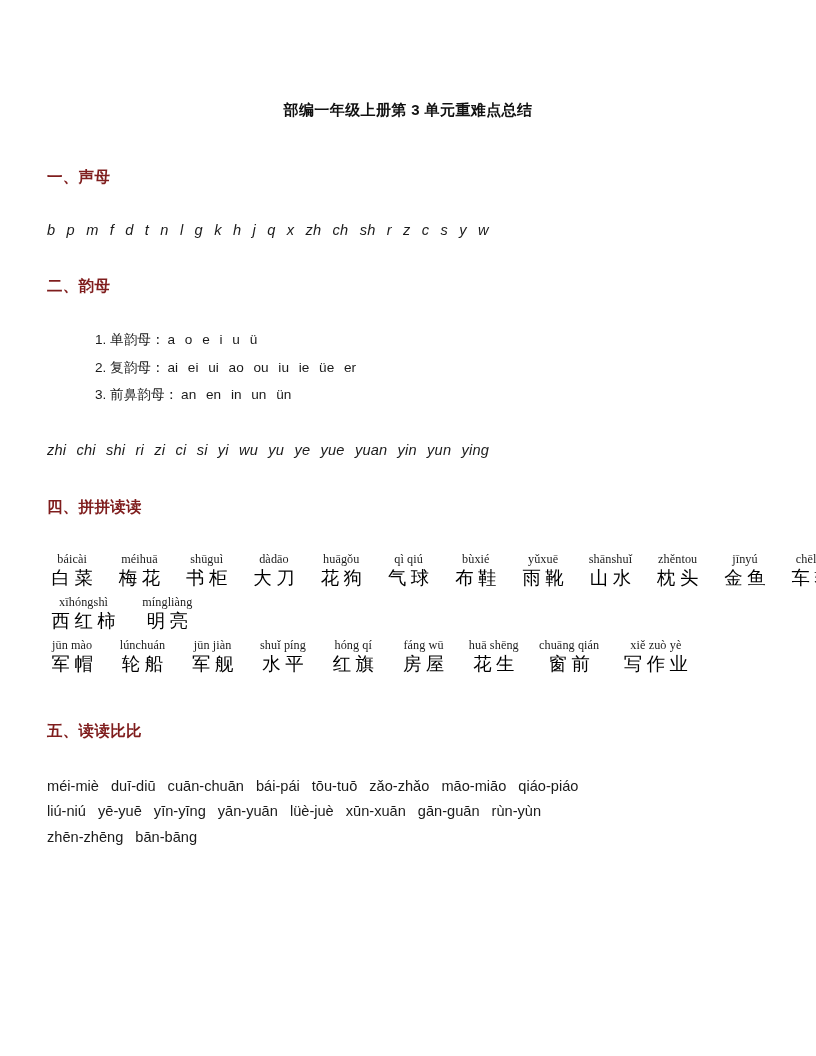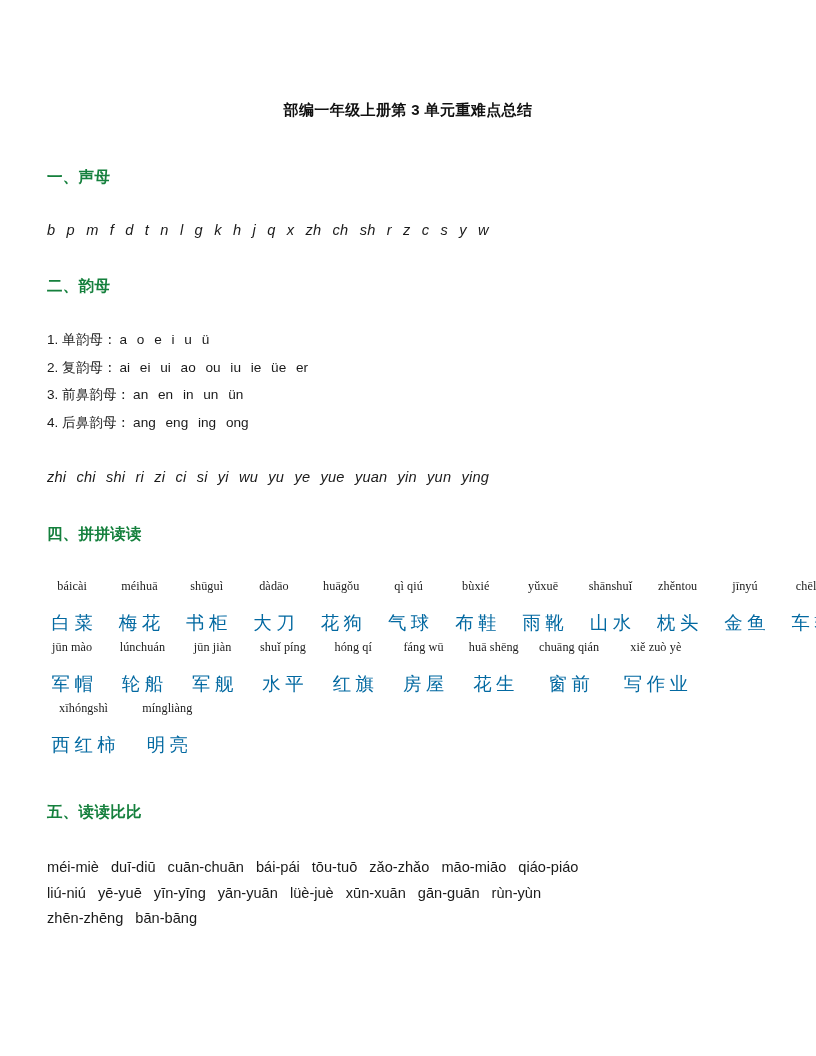--- a/index.html
+++ b/index.html
@@ -36,21 +36,21 @@
     font-weight: bold;
     letter-spacing: 0.4px;
     margin: 0;
     padding-top: 101px;
     color: #111;
   }
 
   .section-heading {
     font-size: 15.5px;
     font-weight: bold;
-    color: #15803d;
+    color: #7f1d1d;
     letter-spacing: 0.3px;
     margin: 0;
   }
 
   .h-shengmu   { padding-top: 47px; }
   .h-yunmu     { padding-top: 38px; }
   .h-yinjie    { padding-top: 39px; }
   .h-pinpin    { padding-top: 39px; }
   .h-duudu     { padding-top: 40px; }
 
@@ -62,20 +62,21 @@
     font-style: italic;
   }
 
   .shengmu-row {
     padding-top: 34px;
     word-spacing: 7px;
   }
 
   .yunmu-list {
     padding-top: 29px;
+    margin-left: 48px;
   }
   .yunmu-line {
     font-size: 13.6px;
     line-height: 27.5px;
     color: #1a1a1a;
     white-space: nowrap;
   }
   .yunmu-label { letter-spacing: 0px; }
   .yunmu-vals { word-spacing: 6px; padding-left: 3px; }
 
@@ -106,23 +107,22 @@
     line-height: 14px;
     color: #1a1a1a;
     letter-spacing: 0.1px;
     white-space: nowrap;
   }
   .pin-han {
     font-size: 18.4px;
     line-height: 24px;
     letter-spacing: 4.5px;
     text-indent: 4.5px;
-    color: #0369a1;
-    white-space: nowrap;
-    margin-top: 18px;
+    color: #000000;
+    white-space: nowrap;
   }
   .pin-row-2 .pin-word { margin-right: 20px; }
   .pin-row-3 .pin-word { margin-right: 22px; }
 
   
   .duudu-block {
     padding-top: 32px;
   }
   .duudu-line {
     font-size: 14.6px;
@@ -147,23 +147,20 @@
     <div class="yunmu-list">
       <div class="yunmu-line">
         <span class="yunmu-label">1. 单韵母：</span><span class="yunmu-vals">a   o   e   i   u   ü</span>
       </div>
       <div class="yunmu-line">
         <span class="yunmu-label">2. 复韵母：</span><span class="yunmu-vals">ai   ei   ui   ao   ou   iu   ie   üe   er</span>
       </div>
       <div class="yunmu-line">
         <span class="yunmu-label">3. 前鼻韵母：</span><span class="yunmu-vals">an   en   in   un   ün</span>
       </div>
-      <div class="yunmu-line">
-        <span class="yunmu-label">4. 后鼻韵母：</span><span class="yunmu-vals">ang   eng   ing   ong</span>
-      </div>
     </div>
 
     <div class="plain-row yinjie-row">zhi  chi  shi  ri  zi  ci  si  yi  wu  yu  ye  yue  yuan  yin  yun  ying</div>
 
     <h2 class="section-heading h-pinpin">四、拼拼读读</h2>
     <div class="pinpin-block">
 
       <div class="pin-row pin-row-1">
         <span class="pin-word">
             <span class="pin-top">báicài</span>
@@ -208,20 +205,31 @@
         <span class="pin-word">
             <span class="pin-top">jīnyú</span>
             <span class="pin-han">金鱼</span>
           </span>
         <span class="pin-word">
             <span class="pin-top">chēlún</span>
             <span class="pin-han">车轮</span>
           </span>
       </div>
 
+      <div class="pin-row pin-row-3">
+        <span class="pin-word">
+            <span class="pin-top">xīhóngshì</span>
+            <span class="pin-han">西红柿</span>
+          </span>
+        <span class="pin-word">
+            <span class="pin-top">míngliàng</span>
+            <span class="pin-han">明亮</span>
+          </span>
+      </div>
+
       <div class="pin-row pin-row-2">
         <span class="pin-word">
             <span class="pin-top">jūn mào</span>
             <span class="pin-han">军帽</span>
           </span>
         <span class="pin-word">
             <span class="pin-top">lúnchuán</span>
             <span class="pin-han">轮船</span>
           </span>
         <span class="pin-word">
@@ -244,31 +252,20 @@
             <span class="pin-top">huā shēng</span>
             <span class="pin-han">花生</span>
           </span>
         <span class="pin-word">
             <span class="pin-top">chuāng qián</span>
             <span class="pin-han">窗前</span>
           </span>
         <span class="pin-word">
             <span class="pin-top">xiě zuò yè</span>
             <span class="pin-han">写作业</span>
-          </span>
-      </div>
-
-      <div class="pin-row pin-row-3">
-        <span class="pin-word">
-            <span class="pin-top">xīhóngshì</span>
-            <span class="pin-han">西红柿</span>
-          </span>
-        <span class="pin-word">
-            <span class="pin-top">míngliàng</span>
-            <span class="pin-han">明亮</span>
           </span>
       </div>
 
     </div>
 
     <h2 class="section-heading h-duudu">五、读读比比</h2>
     <div class="duudu-block">
       <div class="duudu-line">méi-miè  duī-diū  cuān-chuān  bái-pái  tōu-tuō  zǎo-zhǎo  māo-miāo  qiáo-piáo</div>
       <div class="duudu-line">liú-niú  yē-yuē  yīn-yīng  yān-yuān  lüè-juè  xūn-xuān  gān-guān  rùn-yùn</div>
       <div class="duudu-line">zhēn-zhēng   bān-bāng</div>

